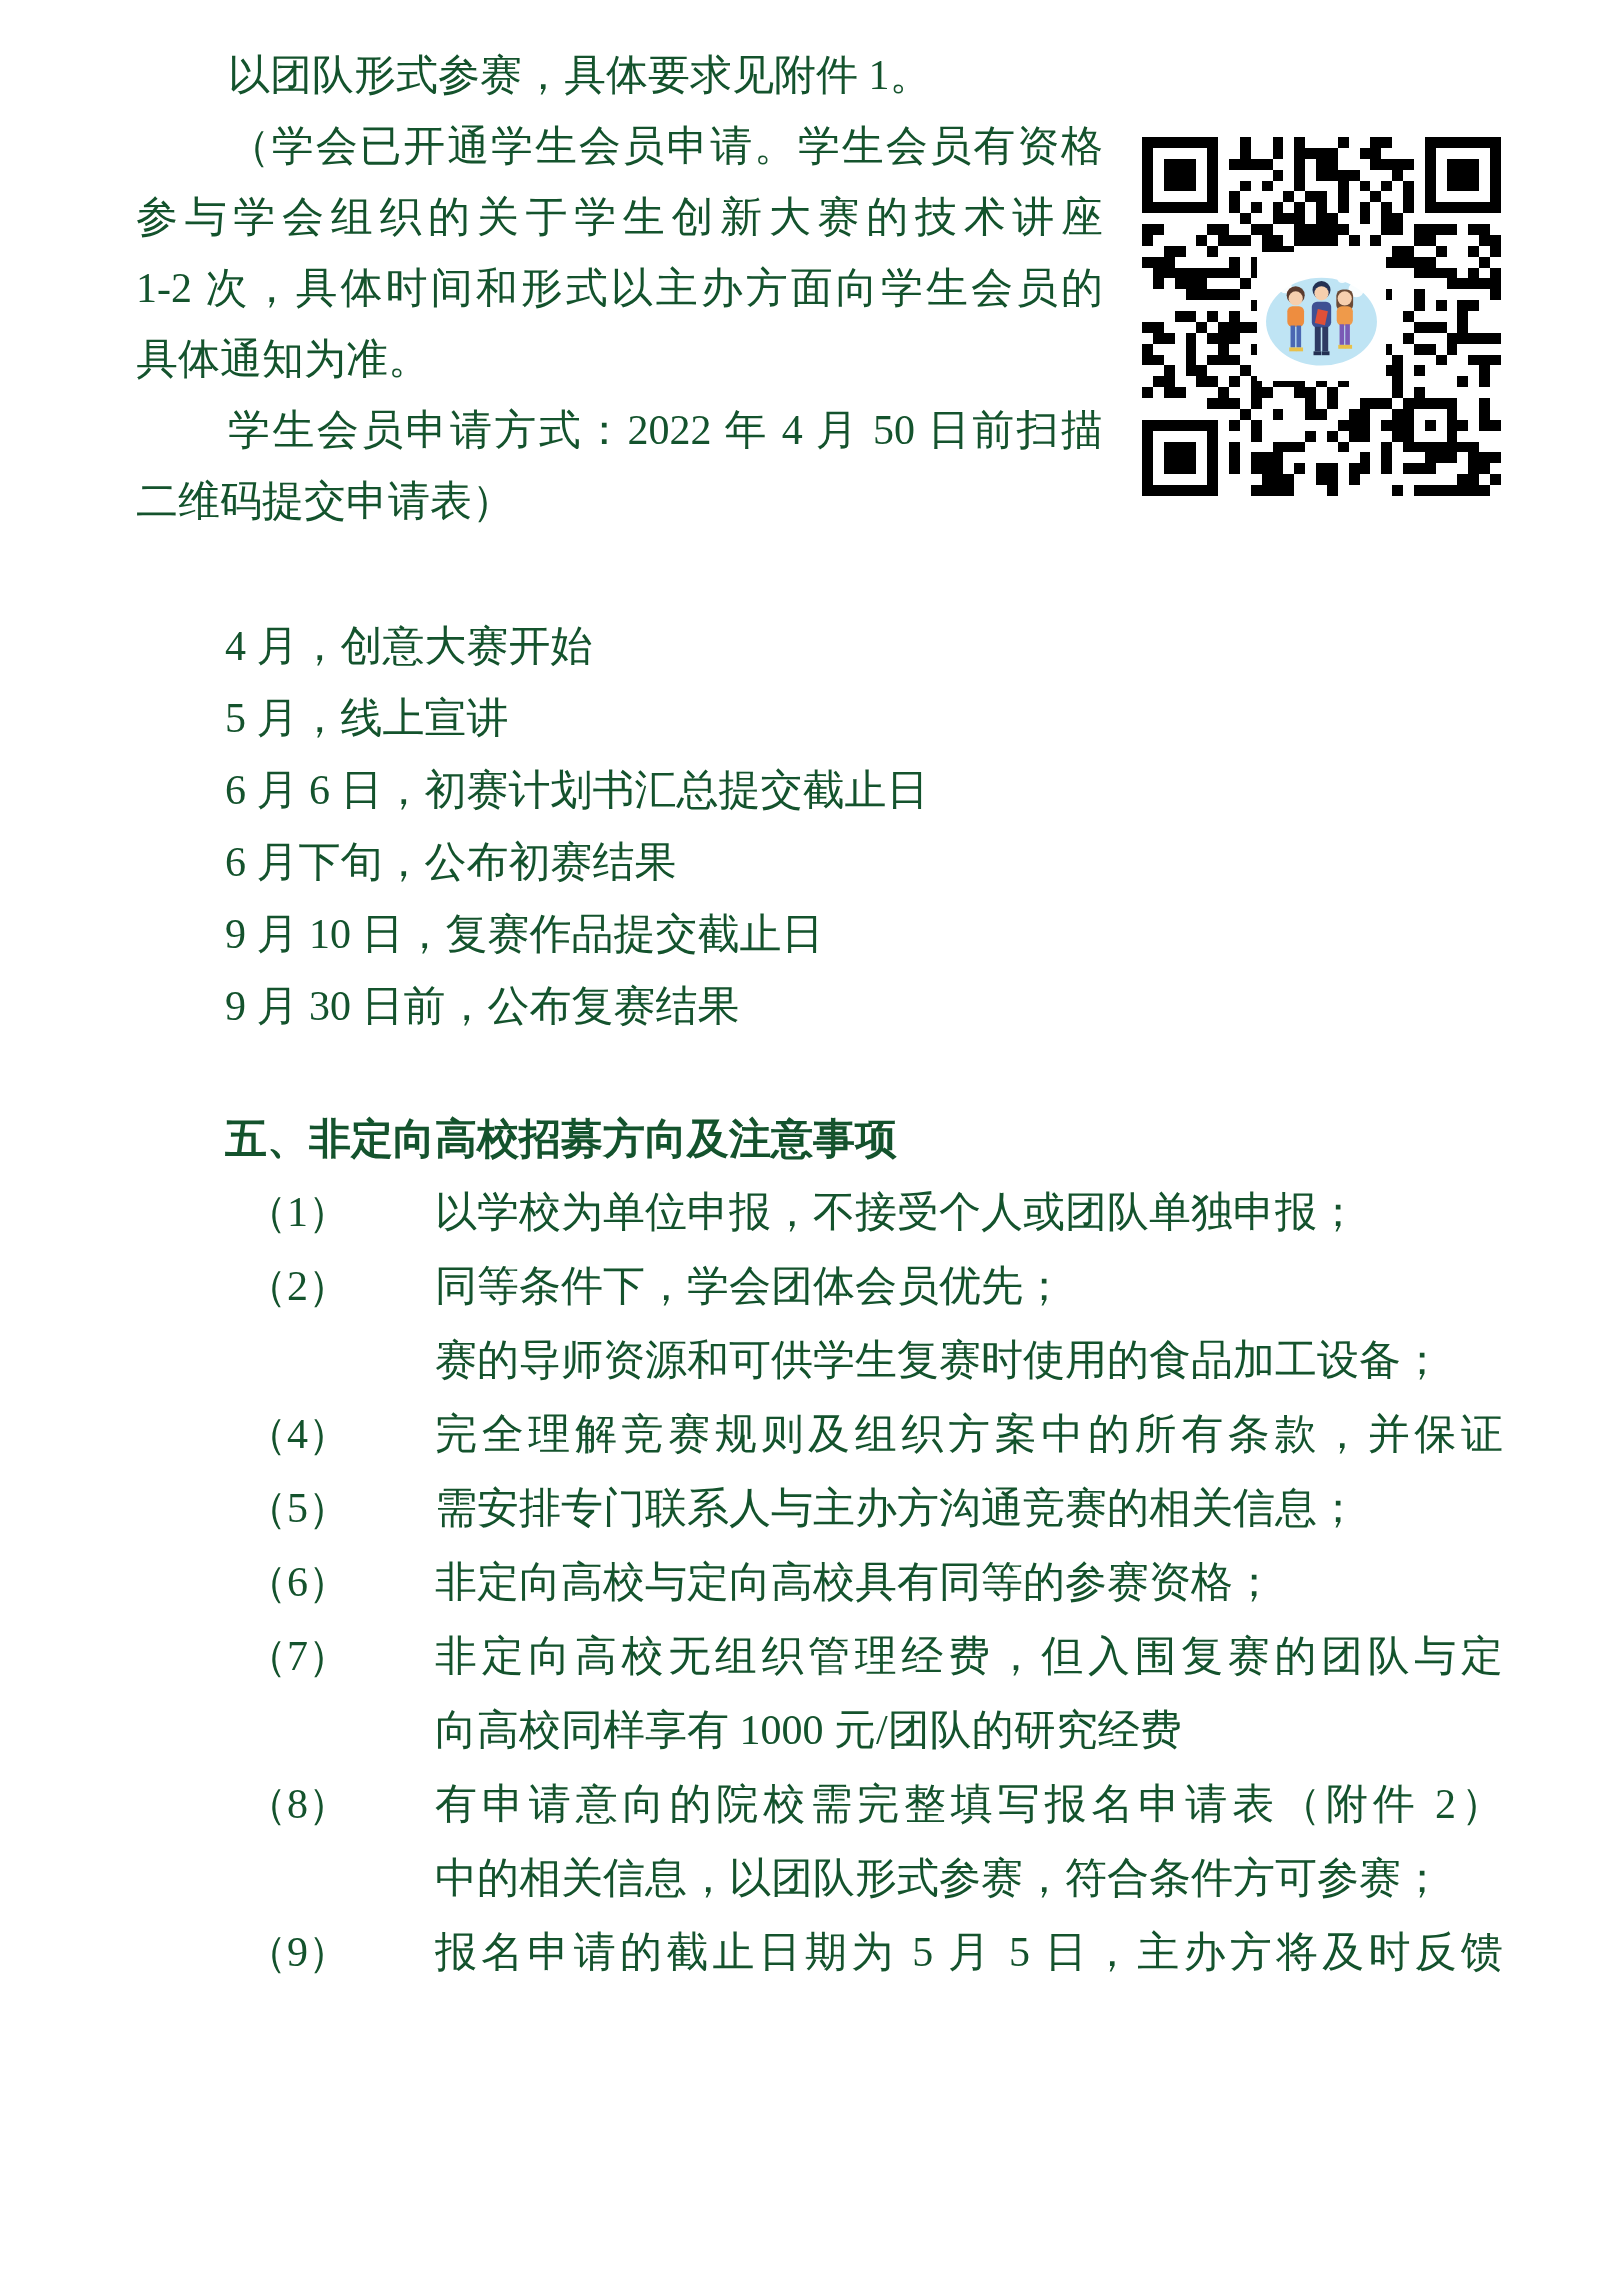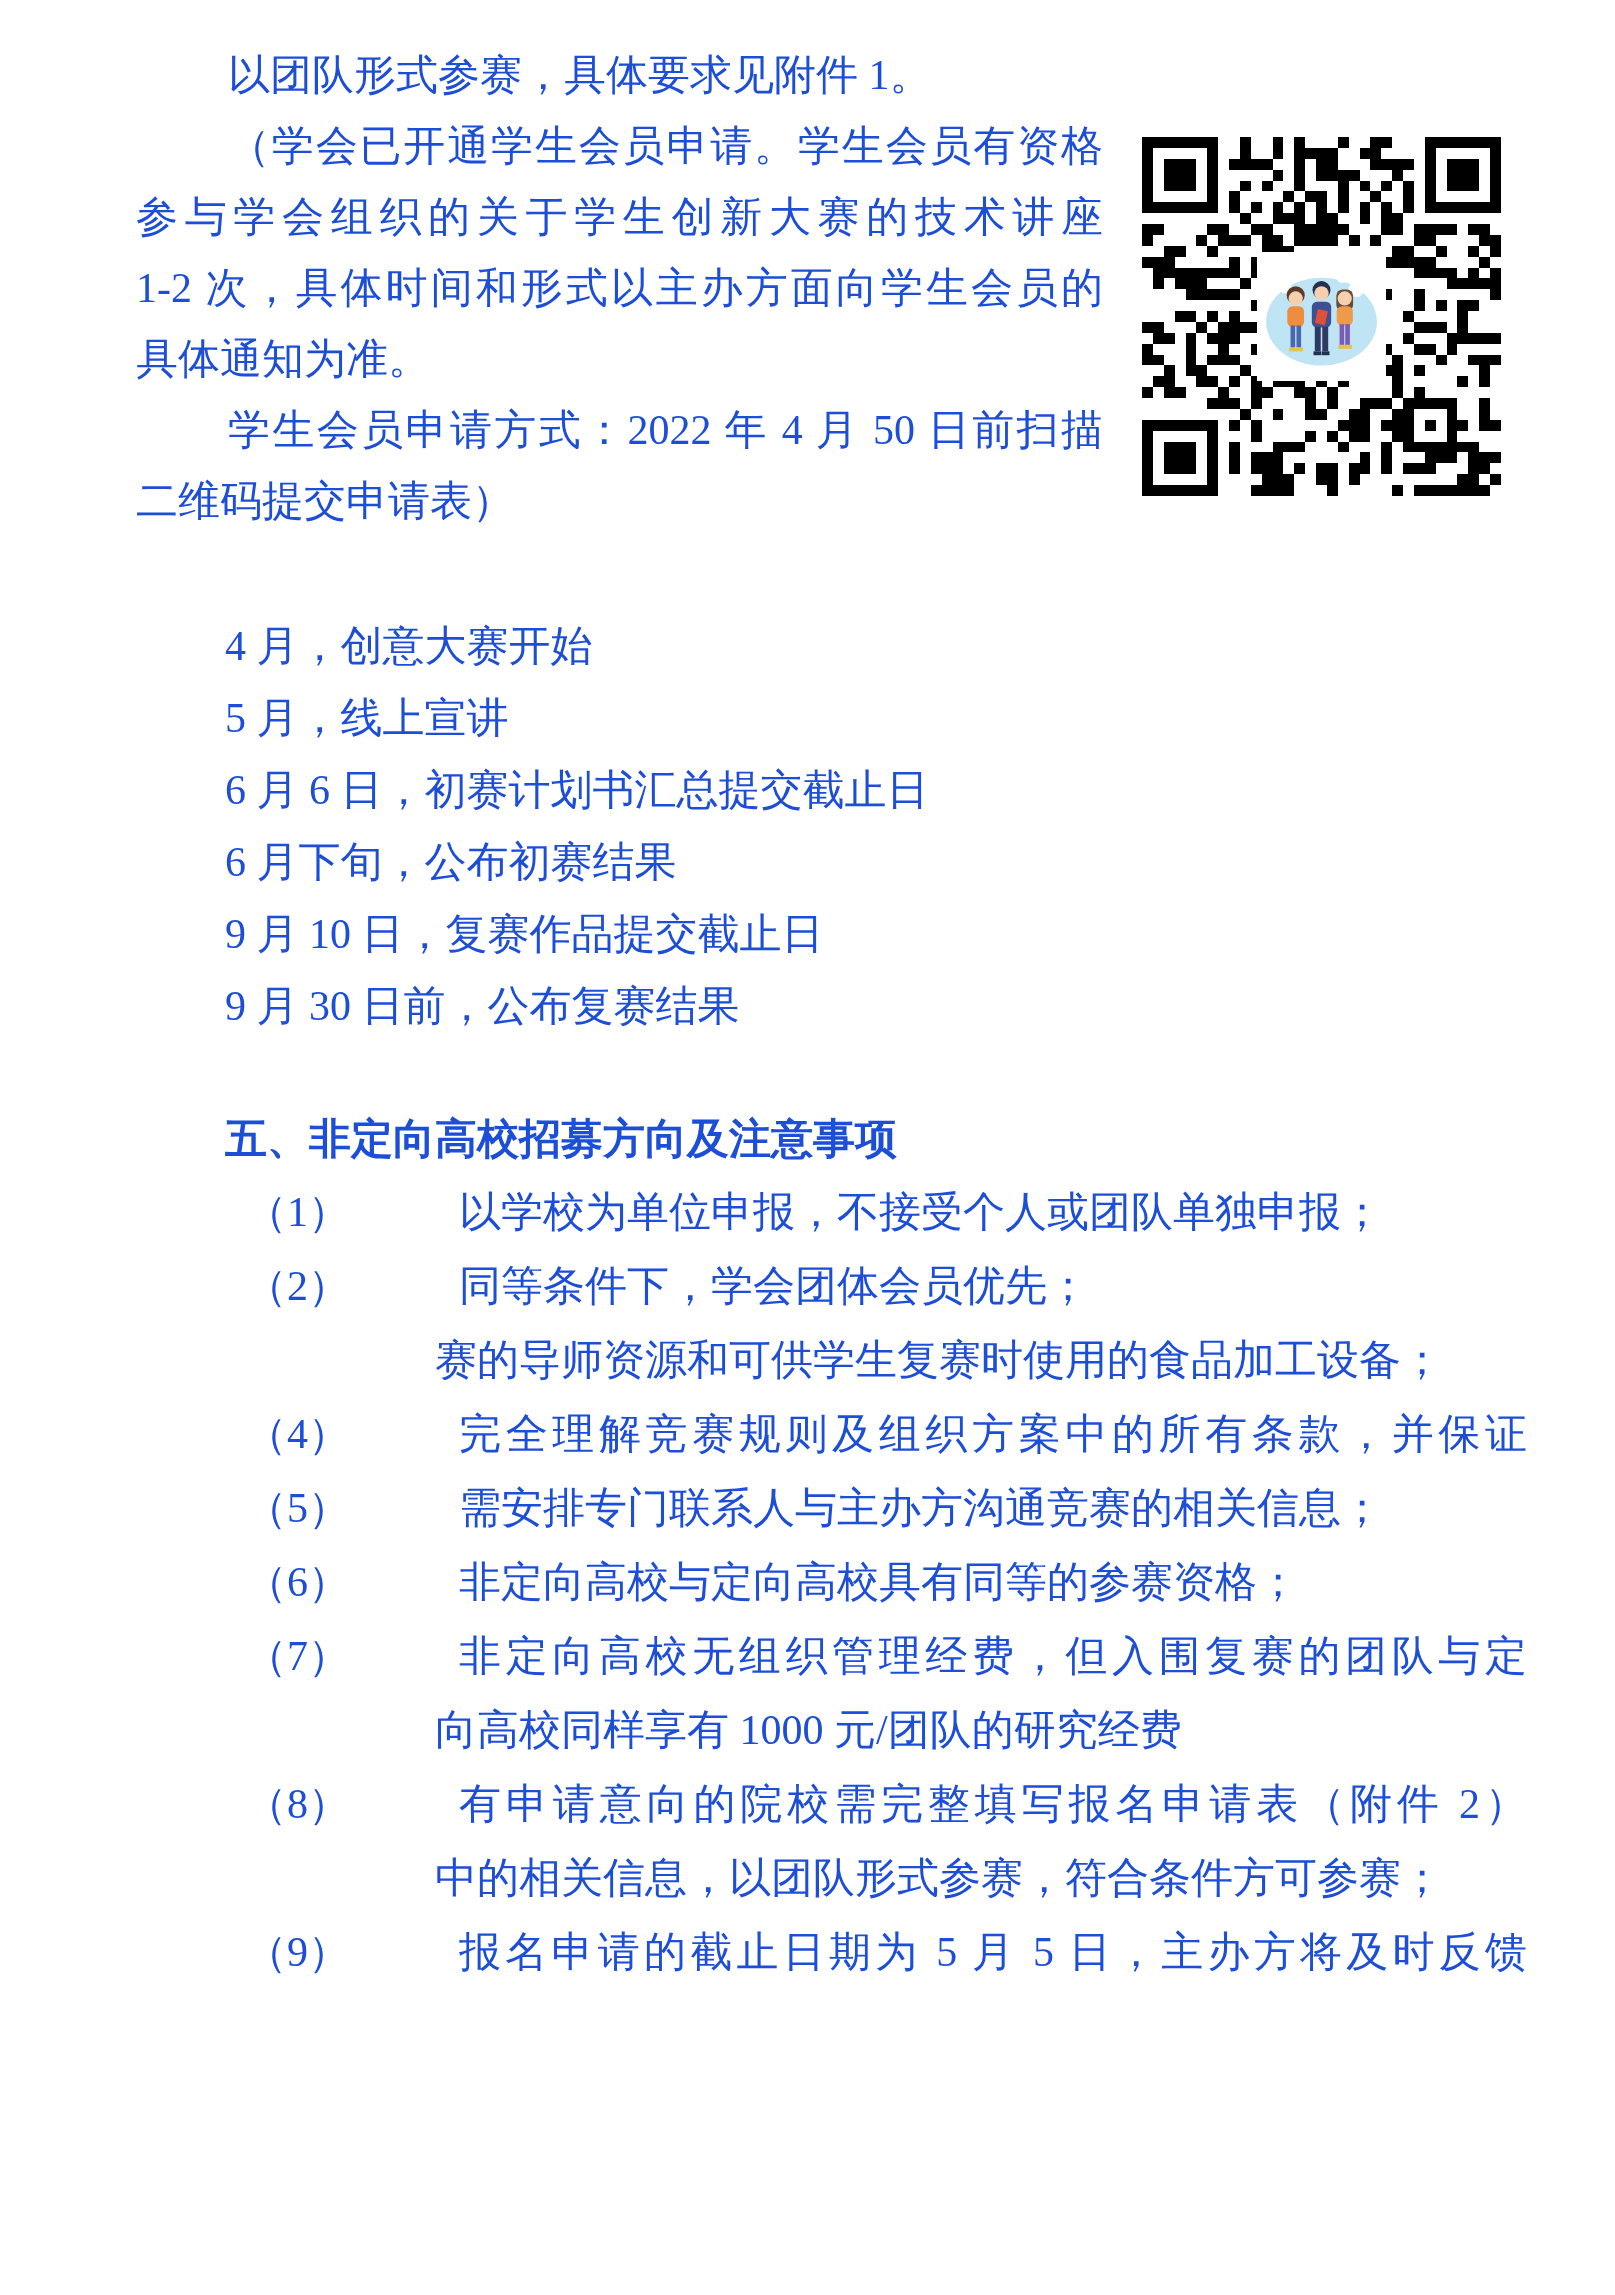--- a/index.html
+++ b/index.html
@@ -1,38 +1,38 @@
 <!DOCTYPE html>
 <html style="font-size:12.4px"><head>
 <meta charset="utf-8">
 <style>
   html,body{margin:0;padding:0;background:#ffffff;}
   body{width:1615px;height:2295px;overflow:hidden;}
   .page{
     position:relative;width:1615px;height:2295px;background:#ffffff;
     font-family:"Liberation Serif","DejaVu Serif",serif;
-    font-size:42px;color:#1d4ed8;text-decoration:underline;
+    font-size:42px;color:#14532d;text-decoration:underline;
   }
   #content{position:absolute;left:0;top:40px;width:1615px;}
 
   
   .pline{margin-left:136px;width:967px;height:71px;line-height:71px;white-space:nowrap;}
   .pline.indent{text-indent:92px;}
   .pline.just{white-space:normal;text-align:justify;text-align-last:justify;}
 
   .gap-a{height:73px;}
   .gap-b{height:61px;}
 
   .heading{margin-left:225px;height:72px;line-height:72px;font-weight:bold;white-space:nowrap;}
 
   .tline{margin-left:225px;height:72px;line-height:72px;white-space:nowrap;}
 
   .item{margin-left:245px;height:74px;line-height:74px;white-space:nowrap;}
   .item .inum{display:inline-block;width:190px;}
-  .item .itext{display:inline-block;width:1068px;vertical-align:top;white-space:nowrap;margin-left:24px;}
+  .item .itext{display:inline-block;width:1068px;vertical-align:top;white-space:nowrap;}
   .item .itext.just{white-space:normal;text-align:justify;text-align-last:justify;}
   .icont{margin-left:435px;width:1068px;height:74px;line-height:74px;white-space:nowrap;}
 
   
   .qr{position:absolute;left:1142px;top:137px;width:359px;height:359px;}
   .qr svg.modules{position:absolute;left:0;top:0;width:359px;height:359px;shape-rendering:crispEdges;}
   .qr-logo{position:absolute;left:115px;top:115px;width:129px;height:129px;background:#ffffff;}
   .qr-logo svg{width:100%;height:100%;display:block;}
 </style>
 </head>

